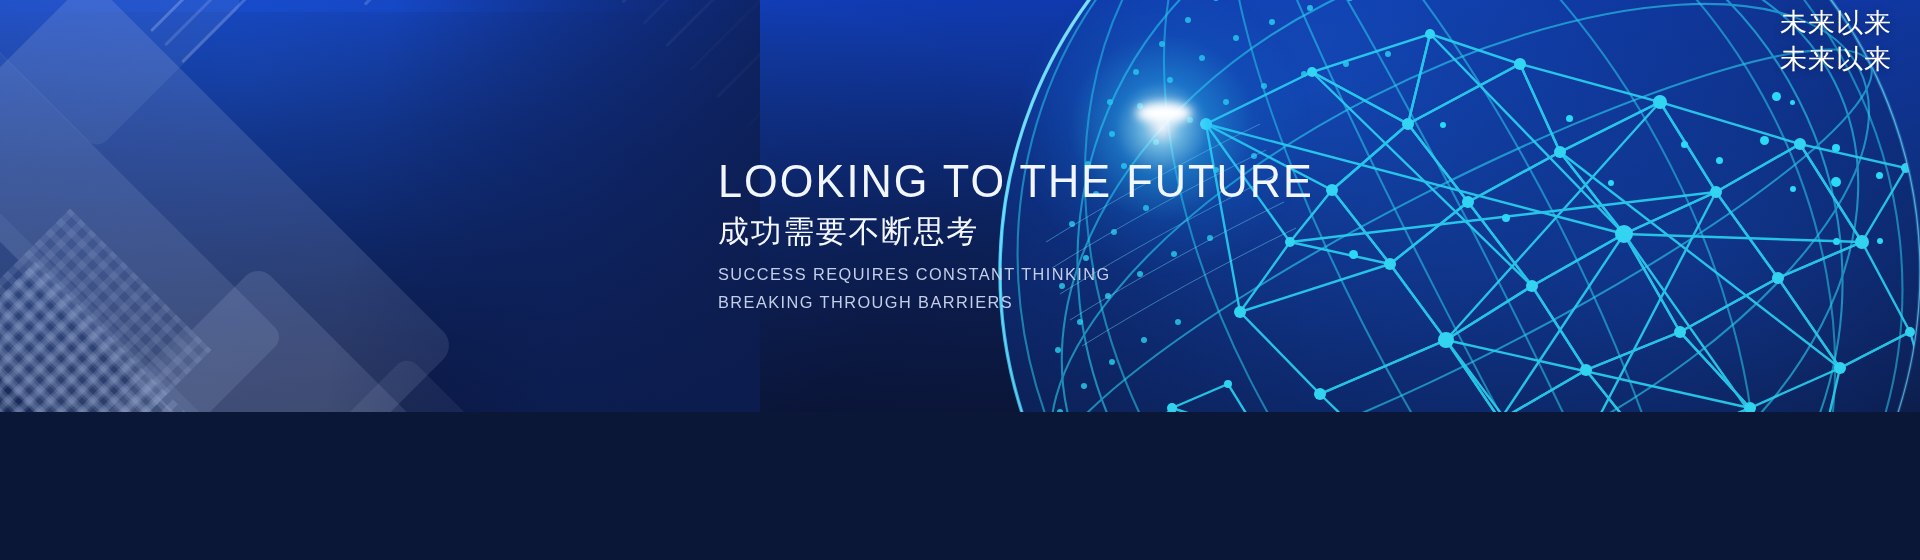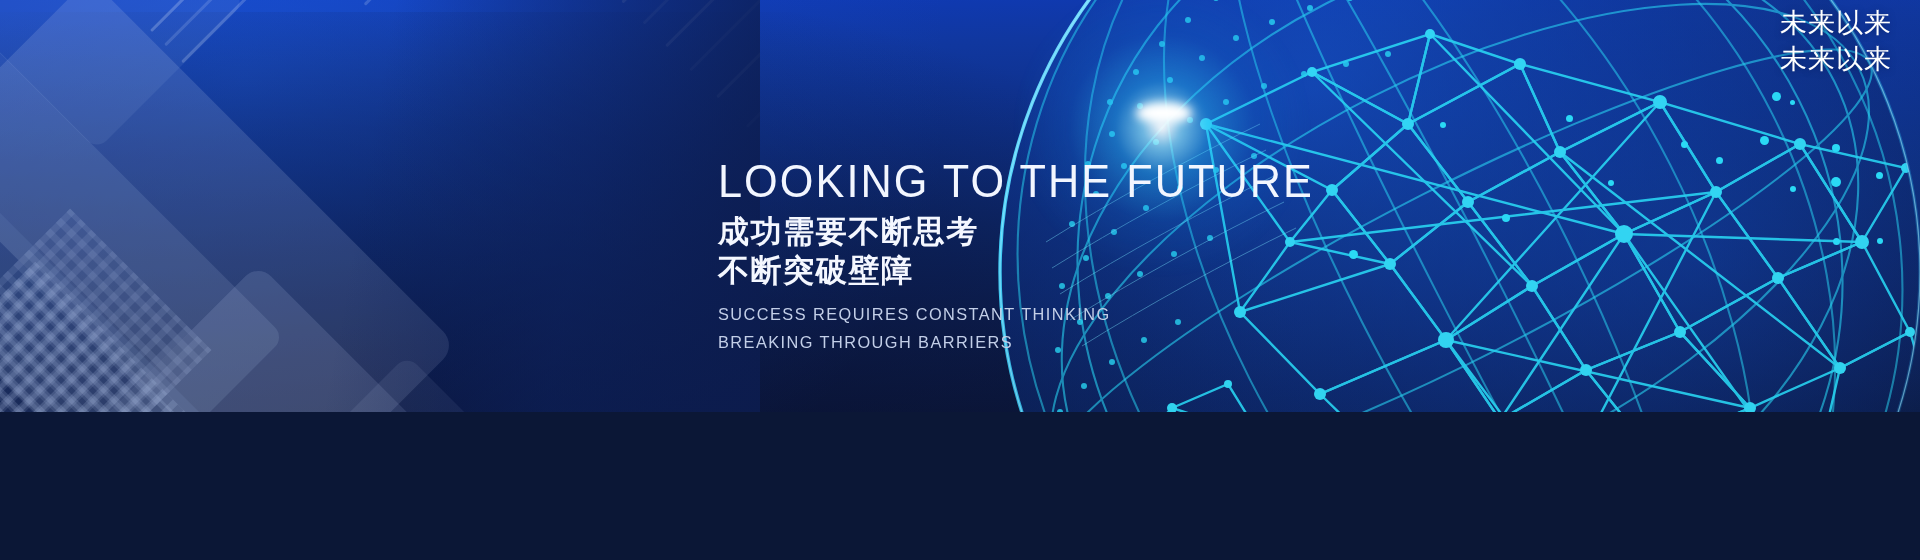--- a/index.html
+++ b/index.html
@@ -54,21 +54,21 @@
     font-size:27px;line-height:1.32;font-weight:400;letter-spacing:1px;
     text-shadow:0 1px 6px rgba(0,20,70,.5);}
   .corner-text div{white-space:nowrap;}
 
   .copy{position:absolute;left:718px;top:150px;width:700px;color:#fff;}
   .h1{font-size:90px;font-weight:700;letter-spacing:6px;line-height:1.0;
       margin:0 0 4px 0;white-space:nowrap;text-shadow:0 2px 14px rgba(0,16,60,.45);}
   .h2{font-size:46px;font-weight:300;letter-spacing:2.2px;line-height:1.12;
       margin:6px 0 4px 0;white-space:nowrap;color:#f2f6ff;
       transform:scaleX(.94);transform-origin:left center;}
-  .h3{font-size:31px;font-weight:700;letter-spacing:1.6px;line-height:1.28;
+  .h3{font-size:31px;font-weight:400;letter-spacing:1.6px;line-height:1.28;
       margin:0 0 0 0;white-space:nowrap;color:#f4f7ff;}
   .h4{font-size:17px;font-weight:400;letter-spacing:1.5px;line-height:1.52;
       margin:11px 0 0 0;white-space:nowrap;color:#c3cfe8;
       transform:scaleX(.96);transform-origin:left center;}
 </style>
 </head>
 <body>
 
 <div class="banner">
 
@@ -337,18 +337,17 @@
   <div class="pdot" style="left:1440px;top:122px;width:6px;height:6px;"></div>
 
   <div class="corner-text">
     <div>未来以来</div>
     <div>未来以来</div>
   </div>
 
   <div class="copy">
     <div class="h2">LOOKING TO THE FUTURE</div>
     <div class="h3">成功需要不断思考</div>
-    <div class="h3">不断突破壁障</div>
     <div class="h4">SUCCESS REQUIRES CONSTANT THINKING</div>
     <div class="h4" style="margin-top:2px;">BREAKING THROUGH BARRIERS</div>
   </div>
 
 </div>
 
 </body></html>

